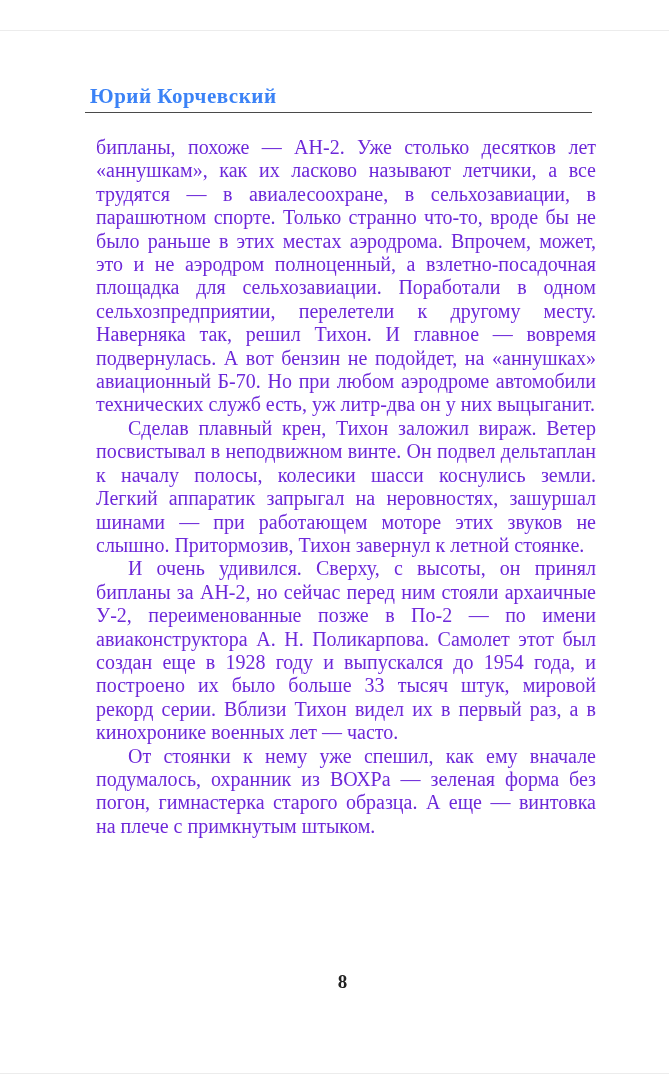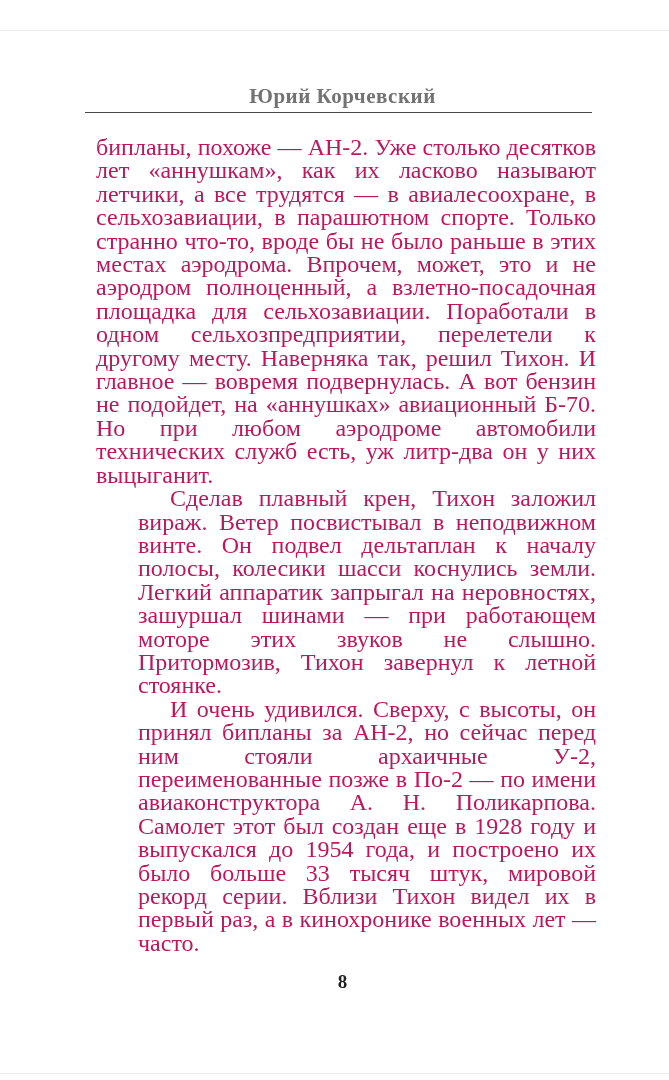--- a/index.html
+++ b/index.html
@@ -23,50 +23,49 @@
     background: #ececec;
   }
   .scan-line.top { top: 30px; }
   .scan-line.bottom { top: 1073px; }
 
   .running-head {
     position: absolute;
     top: 84px;
     left: 90px;
     width: 505px;
-    text-align: center;
+    text-align: left;
     font-size: 21px;
     font-weight: bold;
-    color: #737373;
+    color: #3b82f6;
     letter-spacing: 0.5px;
   }
   .header-rule {
     position: absolute;
     top: 112px;
     left: 85px;
     width: 507px;
     height: 0;
     border-top: 1px solid #4a4a4a;
   }
   .text-block {
     position: absolute;
     top: 136px;
     left: 96px;
     width: 500px;
   }
   .text-block p {
     margin: 0;
-    font-size: 24px;
+    font-size: 20px;
     line-height: 23.4px;
     text-align: justify;
-    color: #be185d;
+    color: #6d28d9;
   }
   .text-block p.indent {
     text-indent: 32px;
-    margin-left: 42px;
   }
   .page-number {
     position: absolute;
     top: 971px;
     left: 90px;
     width: 505px;
     text-align: center;
     font-size: 19px;
     font-weight: bold;
     color: #222222;
@@ -78,17 +77,18 @@
 <div class="scan-line top"></div>
 
 <div class="running-head">Юрий Корчевский</div>
 
 <div class="header-rule"></div>
 
 <div class="text-block">
   <p>бипланы, похоже — АН-2. Уже столько десятков лет «аннушкам», как их ласково называют летчики, а все трудятся — в авиалесоохране, в сельхозавиации, в парашютном спорте. Только странно что-то, вроде бы не было раньше в этих местах аэродрома. Впрочем, может, это и не аэродром полноценный, а взлетно-посадочная площадка для сельхозавиации. Поработали в одном сельхозпредприятии, перелетели к другому месту. Наверняка так, решил Тихон. И главное — вовремя подвернулась. А вот бензин не подойдет, на «аннушках» авиационный Б-70. Но при любом аэродроме автомобили технических служб есть, уж литр-два он у них выцыганит.</p>
   <p class="indent">Сделав плавный крен, Тихон заложил вираж. Ветер посвистывал в неподвижном винте. Он подвел дельтаплан к началу полосы, колесики шасси коснулись земли. Легкий аппаратик запрыгал на неровностях, зашуршал шинами — при работающем моторе этих звуков не слышно. Притормозив, Тихон завернул к летной стоянке.</p>
   <p class="indent">И очень удивился. Сверху, с высоты, он принял бипланы за АН-2, но сейчас перед ним стояли архаичные У-2, переименованные позже в По-2 — по имени авиаконструктора А. Н. Поликарпова. Самолет этот был создан еще в 1928 году и выпускался до 1954 года, и построено их было больше 33 тысяч штук, мировой рекорд серии. Вблизи Тихон видел их в первый раз, а в кинохронике военных лет — часто.</p>
+  <p class="indent">От стоянки к нему уже спешил, как ему вначале подумалось, охранник из ВОХРа — зеленая форма без погон, гимнастерка старого образца. А еще — винтовка на плече с примкнутым штыком.</p>
 </div>
 
 <div class="page-number">8</div>
 
 <div class="scan-line bottom"></div>
 
 </body></html>

